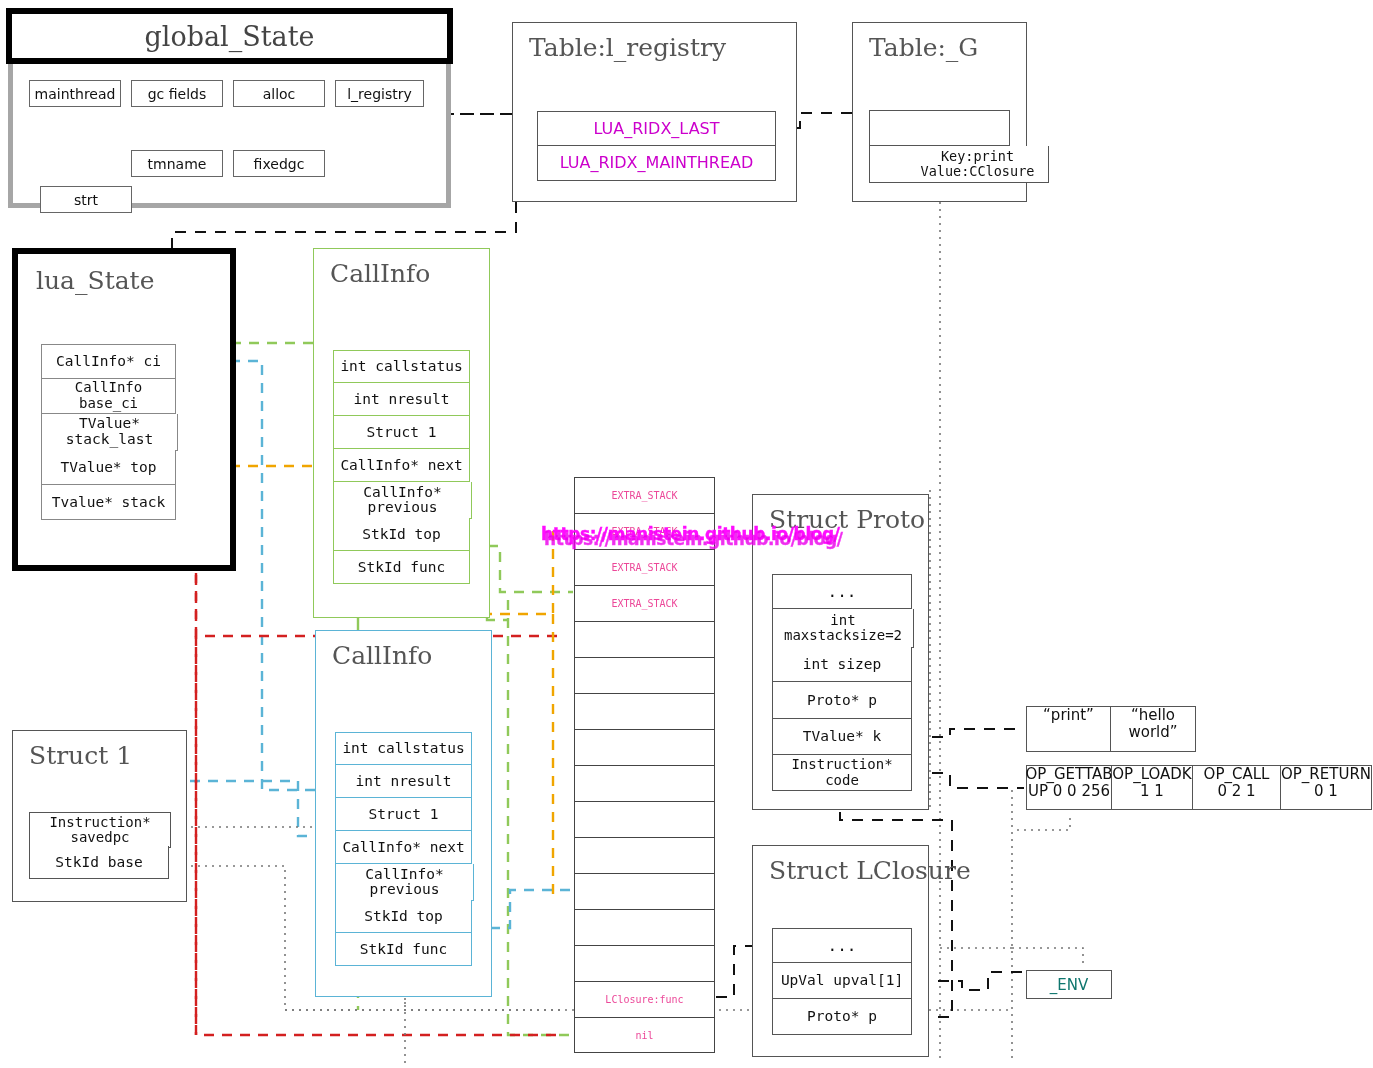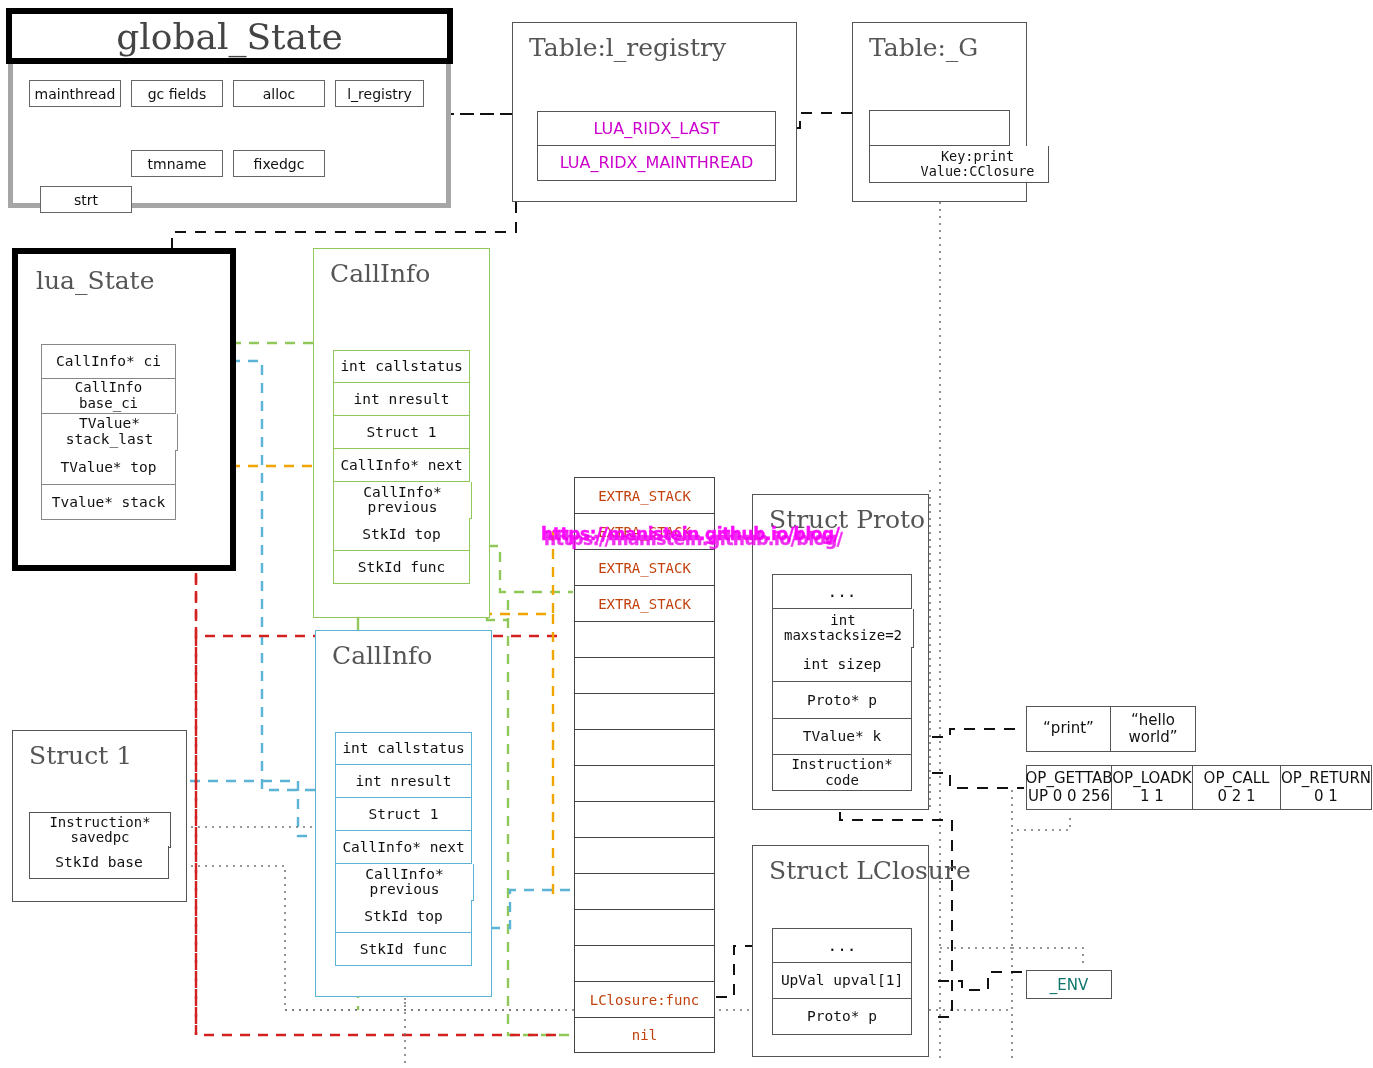--- a/index.html
+++ b/index.html
@@ -8,44 +8,44 @@
   .canvas{position:absolute;left:0;top:0;width:1373px;height:1068px;}
   svg.wires{position:absolute;left:0;top:0;width:1373px;height:1068px;pointer-events:none;}
 
   .box{position:absolute;box-sizing:border-box;background:transparent;}
   .title{position:absolute;font-family:"DejaVu Serif", serif;color:#555;white-space:nowrap;}
 
   
   #gs-outer{left:8px;top:14px;width:443px;height:194px;border:5px solid #a6a6a6;background:#fff;}
   #gs-header{left:6px;top:8px;width:447px;height:56px;border:6px solid #000;background:#fff;}
   #gs-header .title{left:0;top:0;width:100%;height:100%;display:flex;align-items:center;
-      justify-content:center;font-size:36px;color:#444;}
+      justify-content:center;font-size:27px;color:#444;}
   .fieldbox{position:absolute;border:1px solid #666;background:#fff;display:flex;
       align-items:center;justify-content:center;font-family:"DejaVu Sans",sans-serif;
       font-size:14px;color:#111;box-sizing:border-box;}
 
   
   .container{position:absolute;box-sizing:border-box;background:#fff;}
   .container > .ctitle{position:absolute;left:16px;top:10px;font-family:"DejaVu Serif",serif;
       font-size:25px;color:#555;white-space:nowrap;}
   .slot{box-sizing:border-box;display:flex;align-items:center;justify-content:center;
       text-align:center;font-family:"DejaVu Sans Mono",monospace;font-size:14.5px;
       color:#111;background:#fff;line-height:1.12;padding:6px 2px;}
 
   
   #stack{position:absolute;left:574px;top:477px;width:141px;}
   #stack .cell{box-sizing:border-box;height:36px;border:1px solid #444;border-bottom:none;
       background:#fff;display:flex;align-items:center;justify-content:center;
-      font-family:"DejaVu Sans Mono",monospace;font-size:14px;color:#c2410c;}
+      font-family:"DejaVu Sans Mono",monospace;font-size:10px;color:#ec4899;}
   #stack .cell:last-child{border-bottom:1px solid #444;}
 
   
   .hrow{position:absolute;display:flex;}
   .hrow .hcell{box-sizing:border-box;border:1px solid #555;border-left:none;background:#fff;
-      display:flex;flex-direction:column;align-items:center;justify-content:center;
+      display:flex;flex-direction:column;align-items:center;justify-content:flex-start;
       font-family:"DejaVu Sans",sans-serif;font-size:15px;color:#111;text-align:center;
       line-height:1.15;}
   .hrow .hcell:first-child{border-left:1px solid #555;}
 
   #envbox{left:1026px;top:970px;width:86px;height:29px;border:1px solid #555;background:#fff;
       display:flex;align-items:center;justify-content:center;
       font-family:"DejaVu Sans",sans-serif;font-size:15px;color:#0f766e;}
 
   .watermark{position:absolute;left:541px;top:524px;font-family:"DejaVu Sans",sans-serif;
       font-size:17px;font-weight:bold;color:#f0f;letter-spacing:-0.4px;white-space:nowrap;

